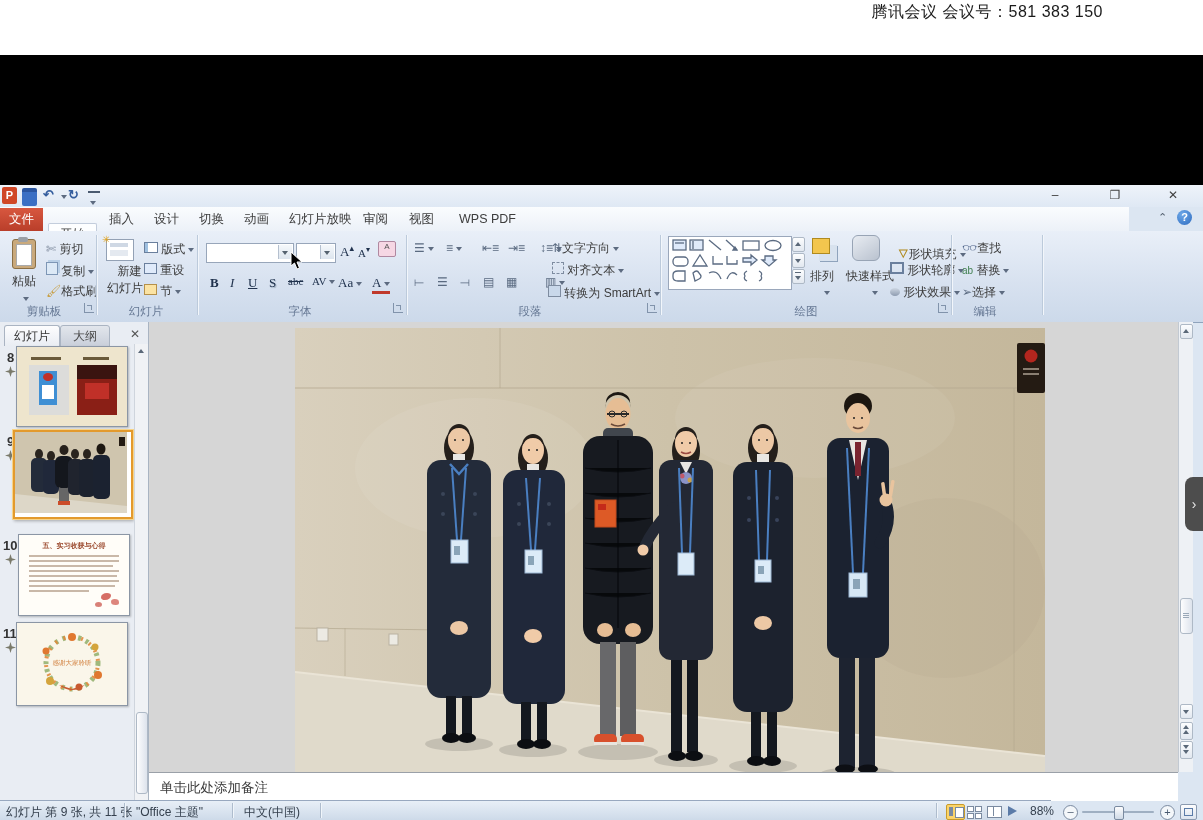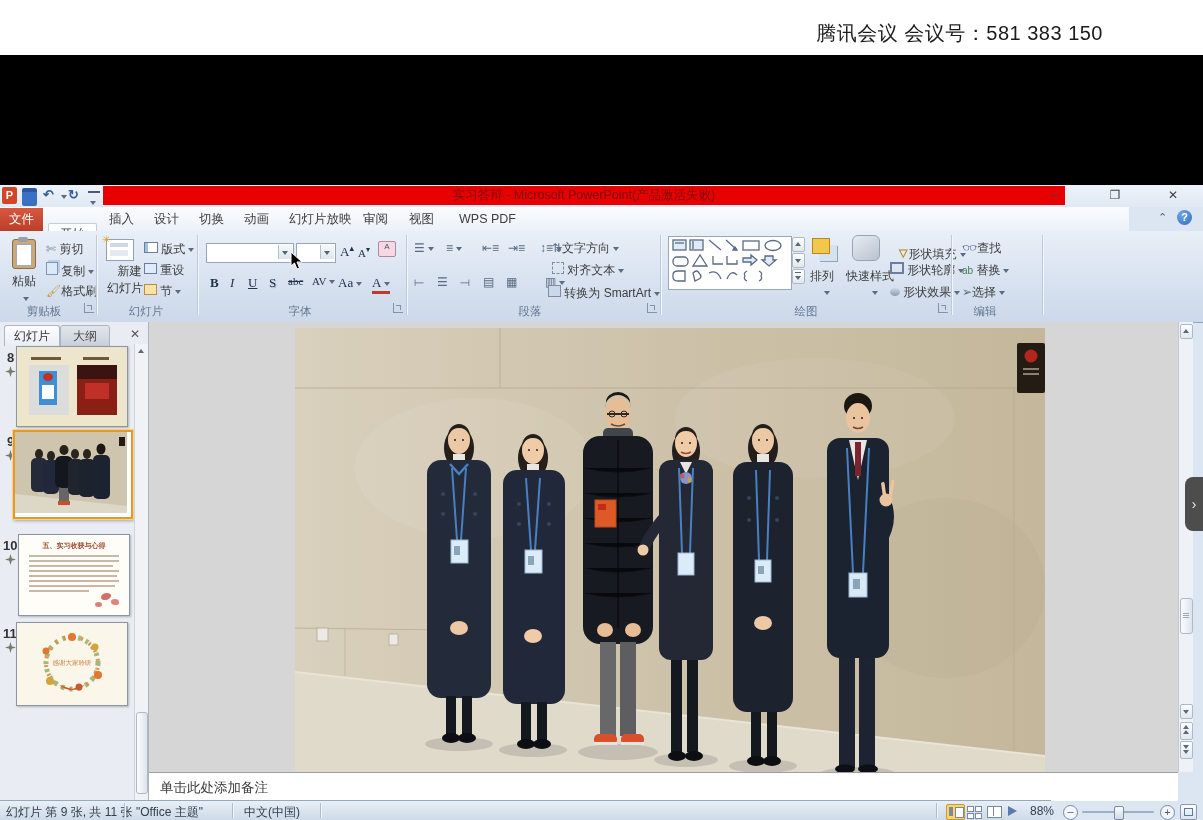--- a/index.html
+++ b/index.html
@@ -1,21 +1,21 @@
 <!DOCTYPE html>
 <html><head>
 <meta charset="utf-8">
 <style>
   html,body{margin:0;padding:0;background:#000;}
   #stage{position:relative;width:1203px;height:820px;overflow:hidden;
          font-family:"Liberation Sans",sans-serif;background:#000;}
   .abs{position:absolute;}
   
   #topbar{left:0;top:0;width:1203px;height:55px;background:#fff;}
-  #topbar .txt{position:absolute;right:100px;top:20px;font-size:20px;color:#1b1b1b;letter-spacing:.5px;}
+  #topbar .txt{position:absolute;right:100px;top:2px;font-size:16px;color:#1b1b1b;letter-spacing:.5px;}
   
   #blackband{left:0;top:55px;width:1203px;height:130px;background:#000;}
   #speakbox{position:absolute;left:945px;top:13px;width:258px;height:48px;background:#3c4146;display:flex;align-items:center;}
   #speakbox .stxt{color:#f0f0f0;font-size:16px;margin-left:14px;white-space:nowrap;}
   .diam{position:absolute;width:24px;height:24px;transform:rotate(45deg);border-radius:4px;}
   #speakdiv{position:absolute;right:10px;top:9px;width:2px;height:30px;background:#777;}
   
   #ppwin{left:0;top:185px;width:1203px;height:635px;background:#dce6f2;}
   #titlebar{position:absolute;left:0;top:0;width:1203px;height:22px;background:linear-gradient(#eef3fa,#dfe8f4);}
   #redband{position:absolute;left:103px;top:1px;width:962px;height:19px;background:#e60000;}
@@ -77,23 +77,20 @@
 
   <div class="abs" id="ppwin">
 
     <div id="titlebar">
       <div class="qat" style="left:2px;width:15px;background:#d04727;border-radius:2px;color:#fff;font-size:11px;font-weight:bold;text-align:center;line-height:17px;">P</div>
       <div class="qat" style="left:22px;width:15px;height:14px;top:3px;background:#3a6fc4;border-radius:2px;border-top:4px solid #2a55a0;"></div>
       <div class="qat" style="left:43px;width:16px;color:#355e9e;font-size:13px;font-weight:bold;">↶</div>
       <div class="qat" style="left:58px;"><span class="dd"></span></div>
       <div class="qat" style="left:68px;width:16px;color:#355e9e;font-size:13px;font-weight:bold;">↻</div>
       <div class="qat" style="left:88px;width:12px;border-top:2px solid #4a5a70;top:6px;"><span class="dd" style="margin-left:2px;"></span></div>
-      <div id="redband">
-        <div class="t">实习答辩 - Microsoft PowerPoint(产品激活失败)</div>
-      </div>
       <div class="winbtn" style="left:1040px;">–</div>
       <div class="winbtn" style="left:1100px;">❐</div>
       <div class="winbtn" style="left:1158px;">✕</div>
     </div>
 
     <div id="tabrow">
       <div id="filetab">文件</div>
       <div class="tab sel" style="left:48px;">开始</div>
       <div class="tab" style="left:98px;">插入</div>
       <div class="tab" style="left:143px;">设计</div>

